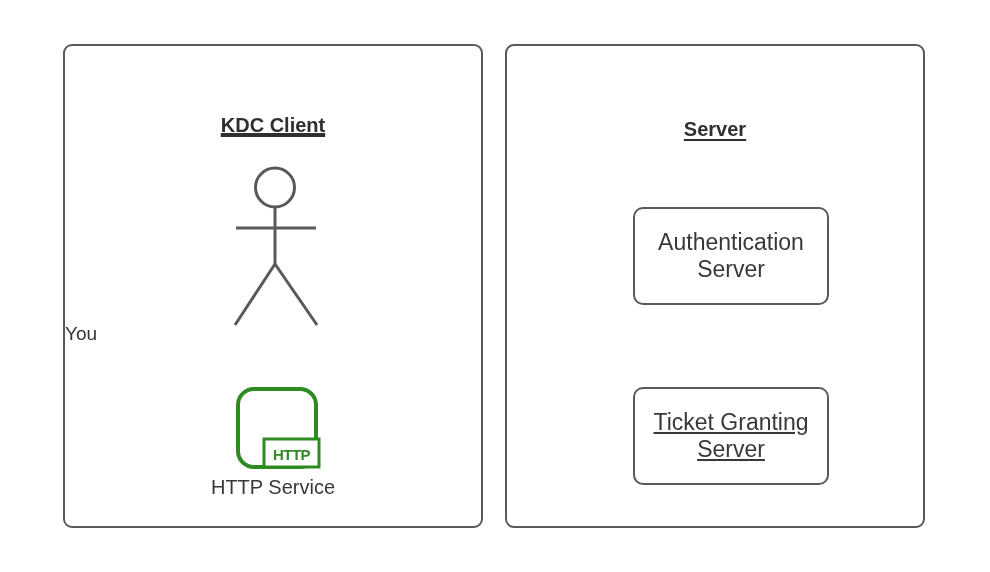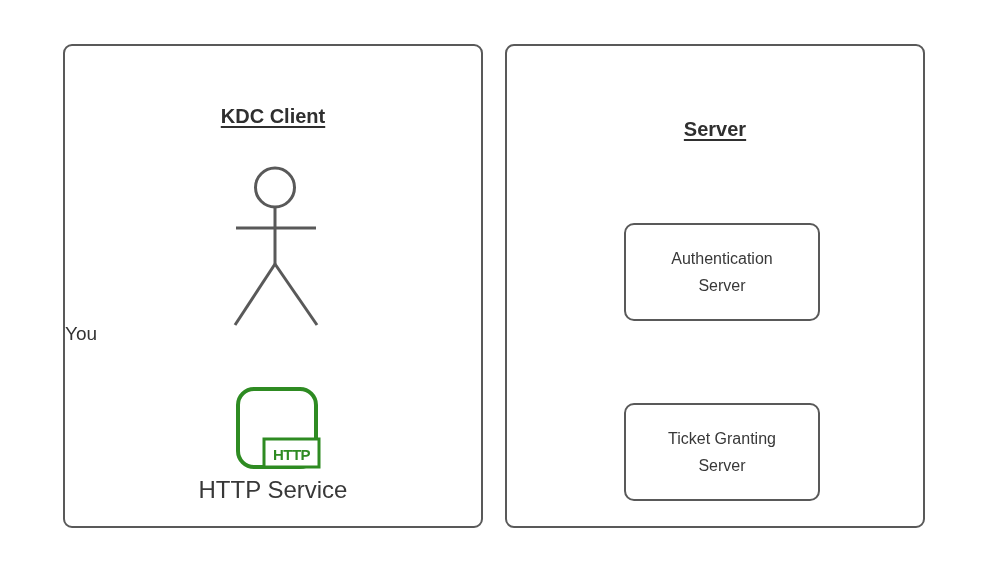--- a/index.html
+++ b/index.html
@@ -38,21 +38,21 @@
     font-size: 20px;
     font-weight: bold;
     color: #2f2f2f;
     line-height: 27px;
   }
   .panel-title .u {
     text-decoration: underline;
     text-decoration-thickness: 2px;
     text-underline-offset: 3px;
   }
-  #client-panel .panel-title { top: 57px; }
+  #client-panel .panel-title { top: 66px; text-decoration: underline; }
   #kdc-panel   .panel-title { top: 43px; }
 
   .actor-svg {
     position: absolute;
     left: 166px;
     top: 119px;
   }
   .actor-label {
     position: absolute;
     left: 0;
@@ -66,51 +66,50 @@
     position: absolute;
     left: 170px;
     top: 340px;
   }
   .service-label {
     position: absolute;
     left: 0;
     top: 430px;
     width: 100%;
     text-align: center;
-    font-size: 24px;
+    font-size: 20px;
     color: #383838;
   }
   .badge-text {
     font-family: "Liberation Sans", sans-serif;
     font-size: 15px;
     font-weight: bold;
     letter-spacing: -0.5px;
   }
 
   .server-box {
     position: absolute;
-    left: 117px;
+    left: 126px;
     width: 196px;
     height: 98px;
     background: #ffffff;
     border: 2px solid #595959;
     border-radius: 10px;
     box-sizing: border-box;
     display: flex;
     flex-direction: column;
     align-items: center;
     justify-content: center;
     text-align: center;
-    font-size: 16px;
+    font-size: 23px;
     line-height: 27px;
     color: #383838;
-    margin-top: 16px;
   }
   #auth-box { top: 161px; }
-  #tgs-box  { top: 341px; }
+  #tgs-box  { top: 341px; text-decoration: underline; }
 </style>
 </head>
 <body>
 
 <div class="canvas">
 
   <div class="panel" id="client-panel">
     <div class="panel-title">
       <span class="u">KDC Client</span>
     </div>

